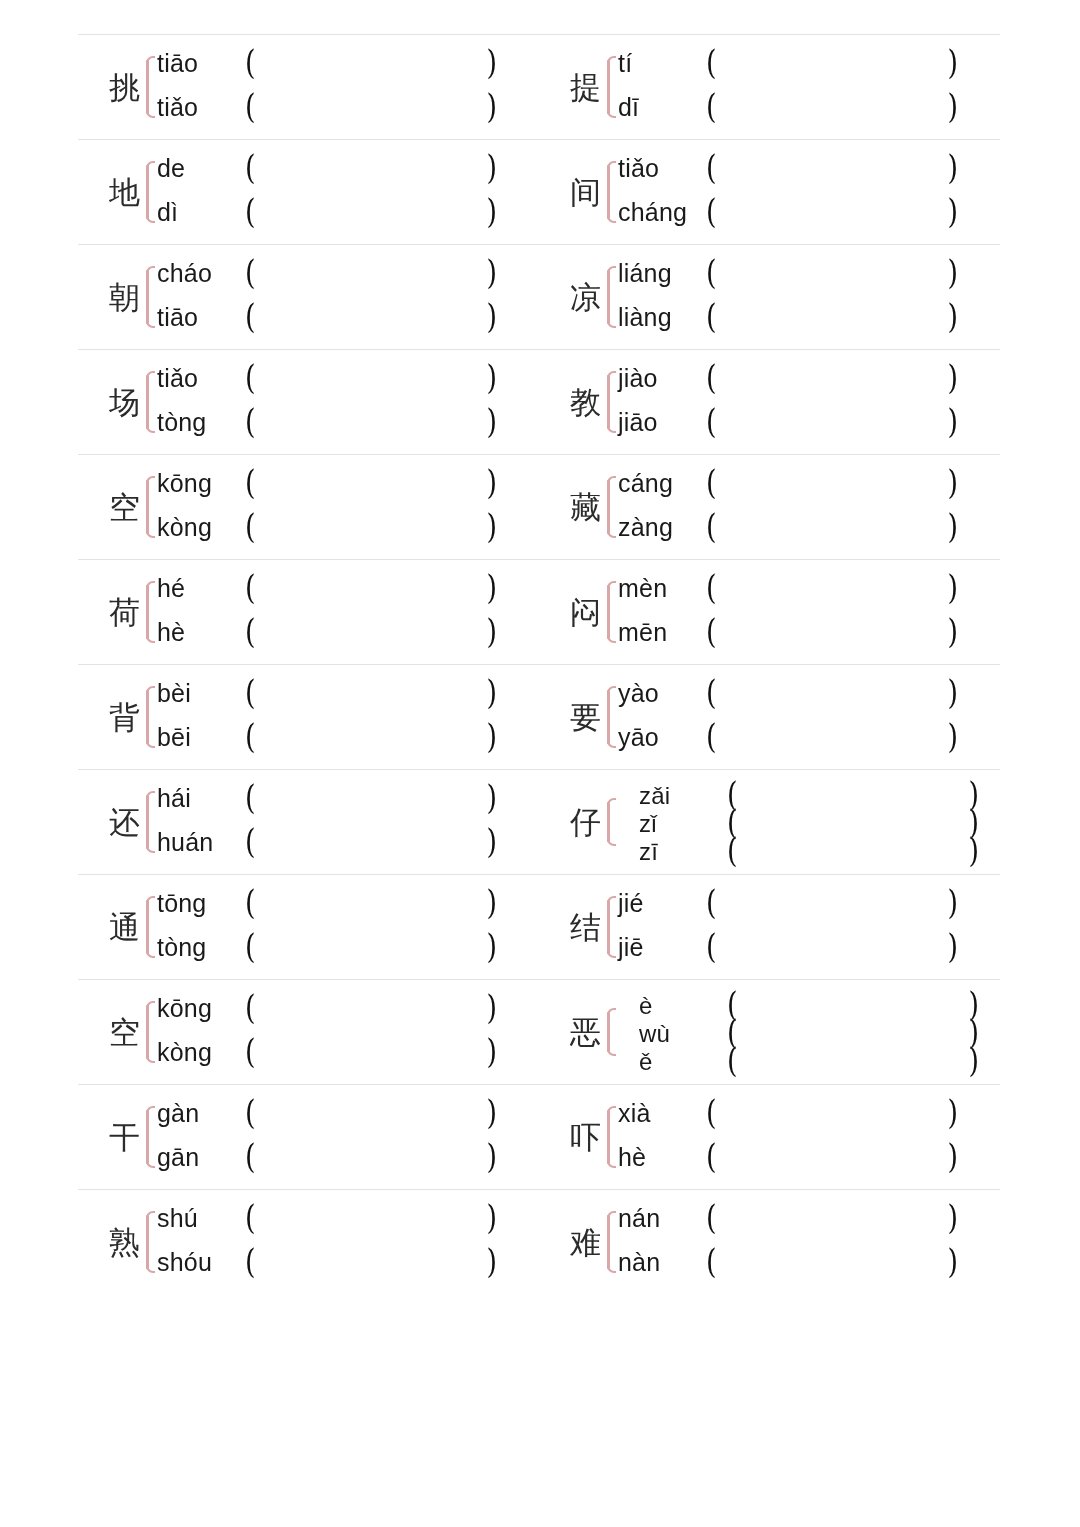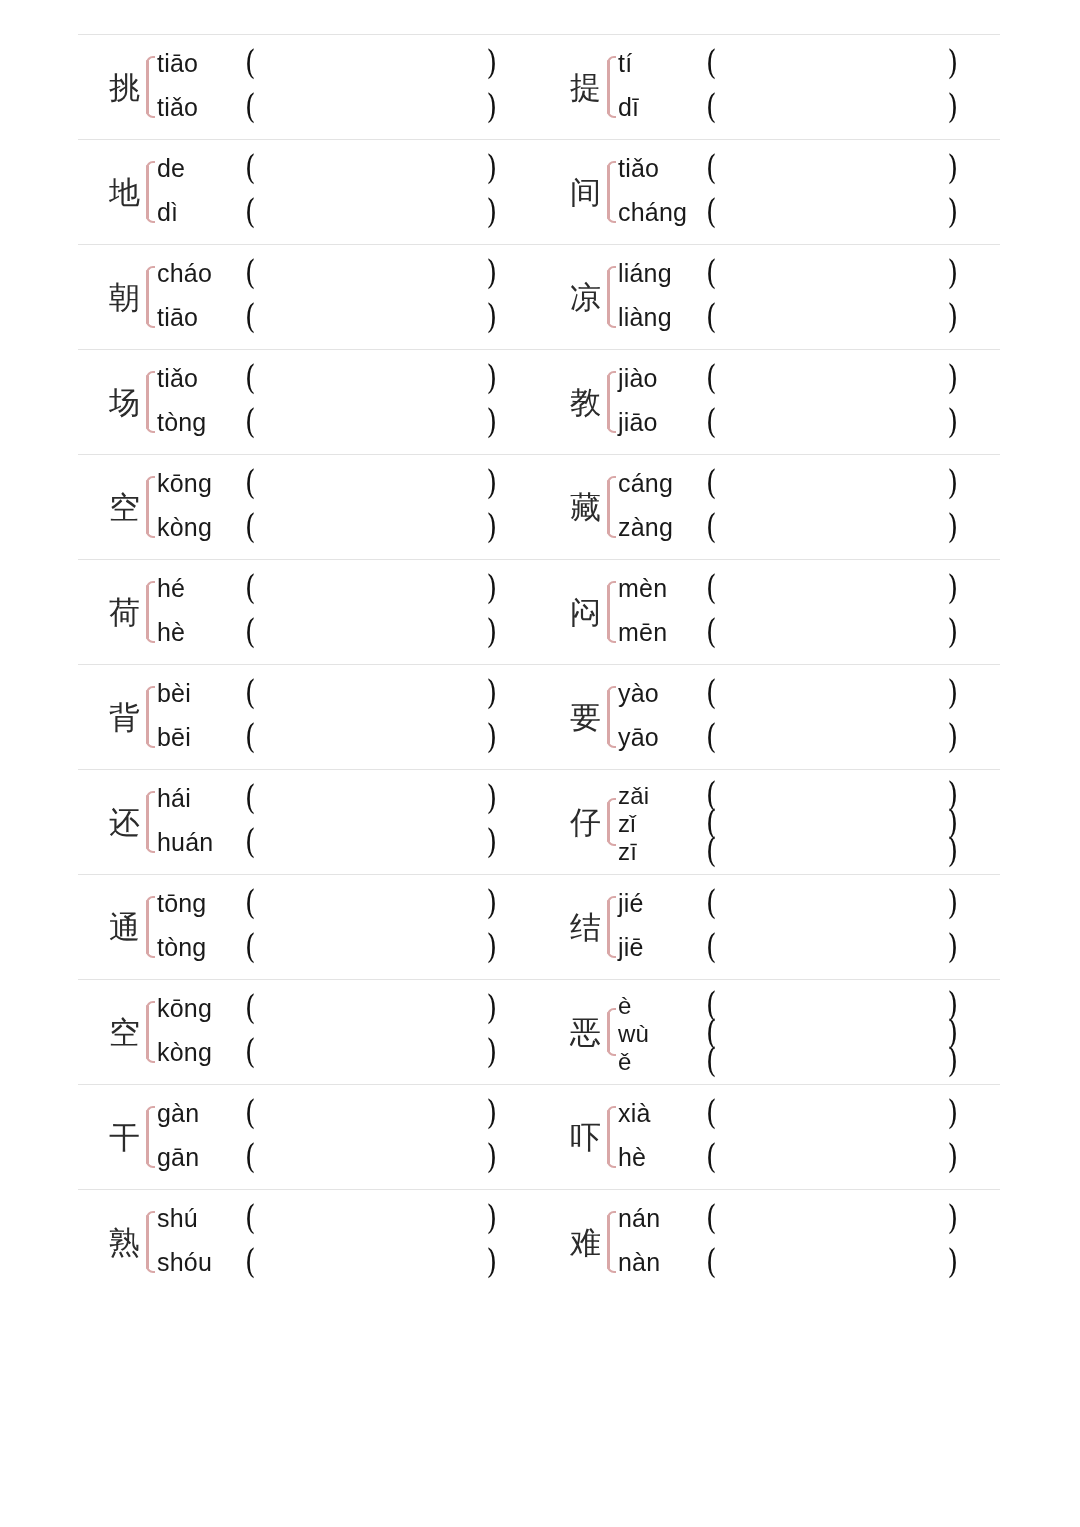--- a/index.html
+++ b/index.html
@@ -119,20 +119,21 @@
     justify-content: space-between;
   }
 
   .entry {
     display: flex;
     align-items: baseline;
     height: 34px;
   }
   .entries.three .entry {
     height: 28px;
+    justify-content: center;
   }
 
   .pinyin {
     flex: 0 0 auto;
     width: 88px;
     font-size: 25px;
     line-height: 1.05;
     color: #1a1a1a;
     letter-spacing: 0.2px;
   }

